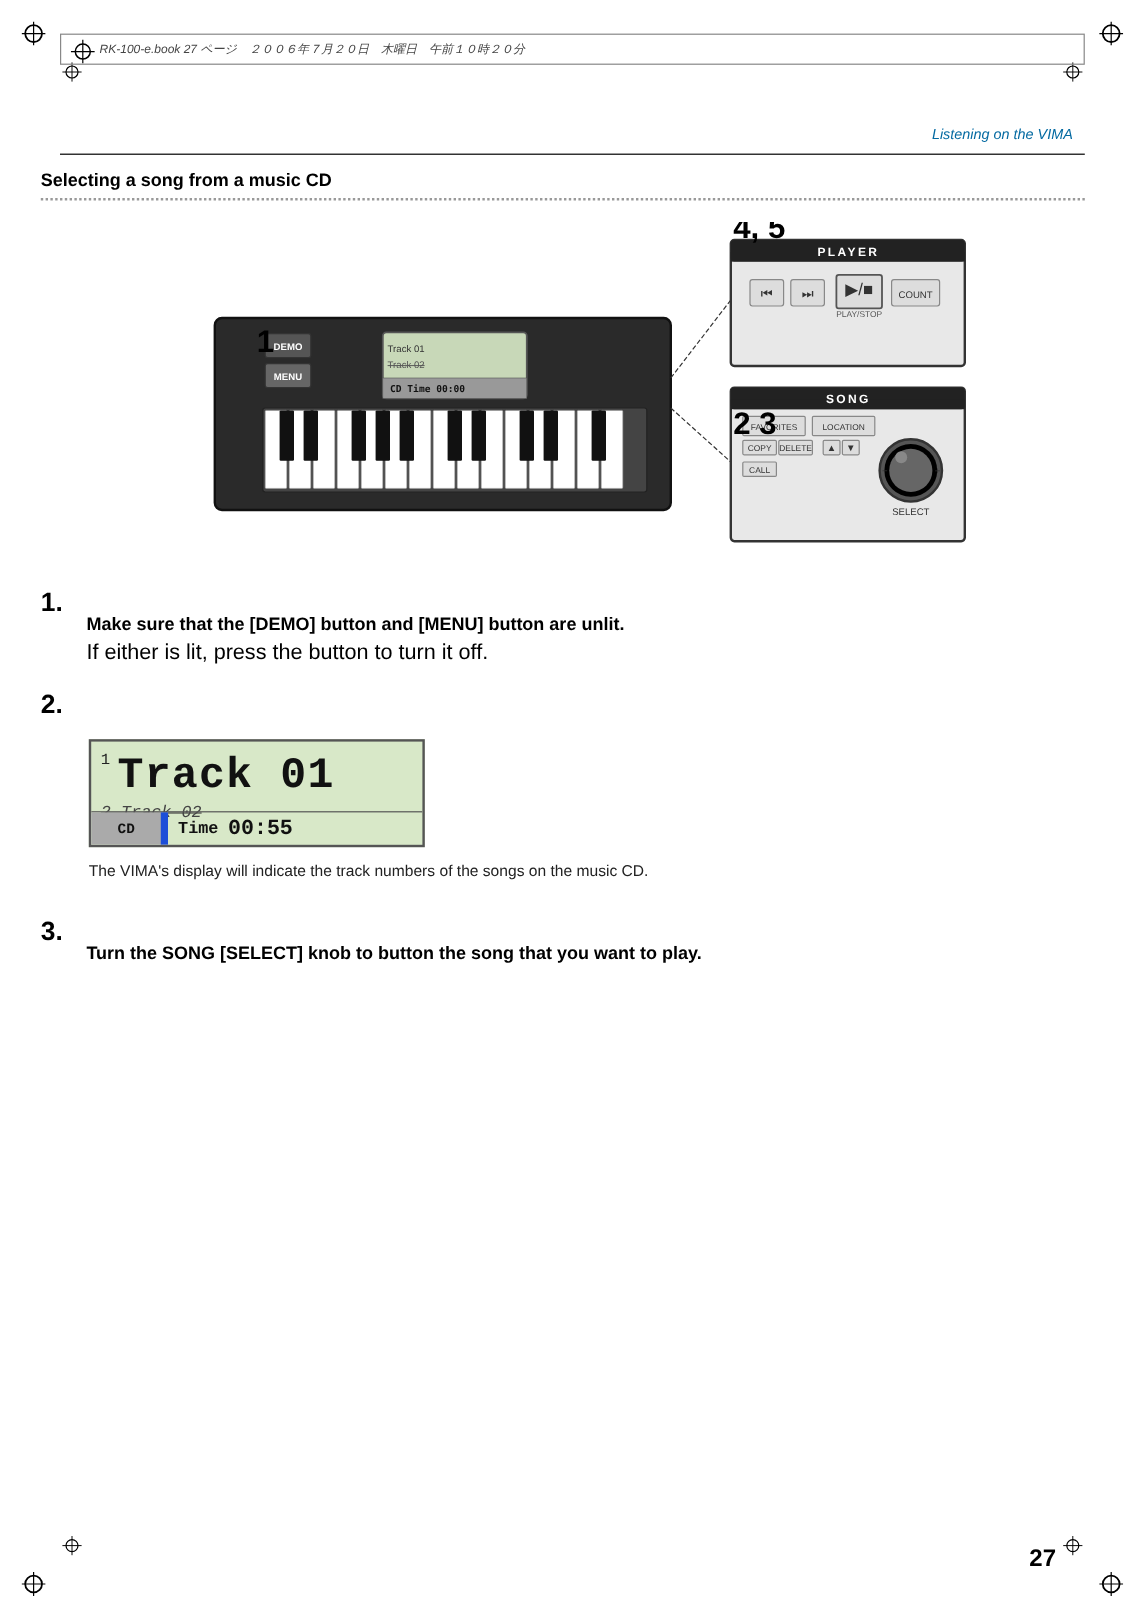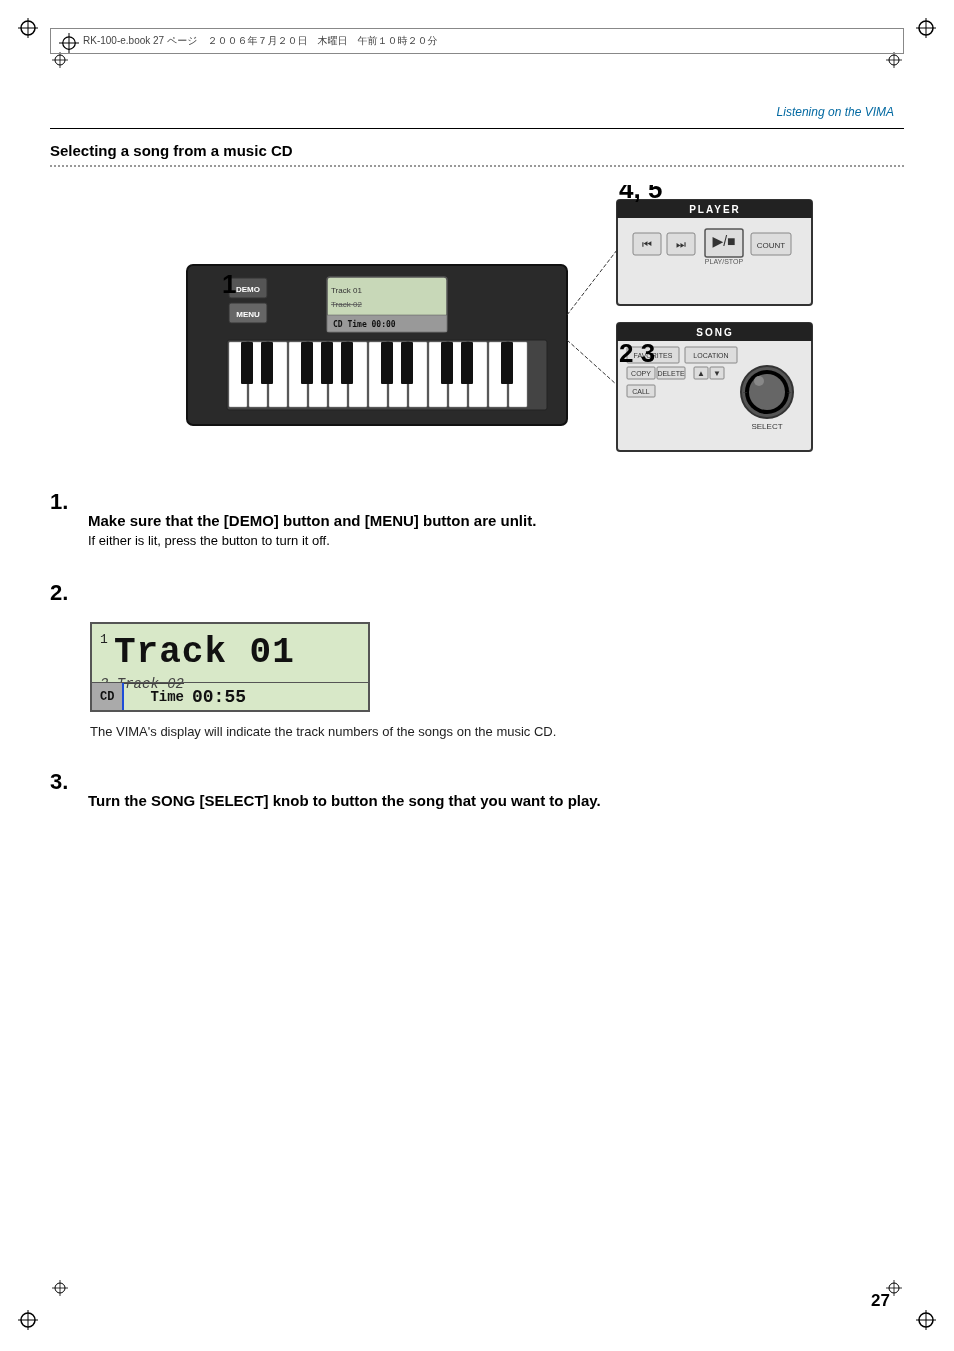--- a/index.html
+++ b/index.html
@@ -26,20 +26,21 @@
       padding: 4px 8px;
       font-size: 10px;
       color: #444;
     }
 
     .page-header-inner {
       display: flex;
       align-items: center;
       gap: 8px;
       width: 100%;
+      font-style: italic;
     }
 
     
     .section-label {
       position: absolute;
       top: 105px;
       right: 60px;
       font-size: 12px;
       color: #0369a1;
       font-style: italic;
@@ -52,21 +53,21 @@
       left: 50px;
       right: 50px;
       border: none;
       border-top: 1px solid #000;
     }
 
     
     .main-content {
       position: absolute;
       top: 130px;
-      left: 50px;
+      left: 34px;
       right: 50px;
     }
 
     
     .section-heading {
       font-size: 15px;
       font-weight: bold;
       margin-top: 12px;
       margin-bottom: 6px;
     }
@@ -106,22 +107,22 @@
     }
 
     .step-main-text {
       font-size: 15px;
       font-weight: bold;
       margin-bottom: 4px;
       margin-top: 23px;
     }
 
     .step-sub-text {
-      font-size: 13px;
-      margin-bottom: 16px;
+      font-size: 18px;
+      margin-bottom: 4px;
     }
 
     
     .lcd-display {
       border: 2px solid #555;
       background: #d8e8c8;
       width: 280px;
       height: 90px;
       margin: 12px 40px;
       position: relative;
@@ -163,54 +164,54 @@
       left: 0;
       right: 0;
       height: 28px;
       display: flex;
       align-items: center;
       border-top: 1px solid #555;
     }
 
     .lcd-cd-label {
       background: #aaa;
-      border-right: 2px solid #1d4ed8;
-      padding: 4px 8px;
+      border-right: 6px solid #1d4ed8;
+      padding: 4px 22px;
       font-size: 12px;
       font-weight: bold;
       color: #111;
       height: 100%;
       display: flex;
       align-items: center;
     }
 
     .lcd-time-area {
-      padding: 4px 26px;
+      padding: 4px 8px;
       font-size: 14px;
       font-weight: bold;
       color: #111;
       display: flex;
       gap: 8px;
       align-items: center;
     }
 
     
     .caption-text {
       font-size: 13px;
       margin-left: 40px;
       margin-bottom: 30px;
       color: #222;
     }
 
     
     .page-number {
       position: absolute;
       bottom: 40px;
-      right: 64px;
-      font-size: 17px;
+      right: 74px;
+      font-size: 20px;
       font-weight: bold;
     }
 
     
     .corner-tl { position: absolute; top: 18px; left: 18px; }
     .corner-tr { position: absolute; top: 18px; right: 18px; }
     .corner-bl { position: absolute; bottom: 18px; left: 18px; }
     .corner-br { position: absolute; bottom: 18px; right: 18px; }
 
     

